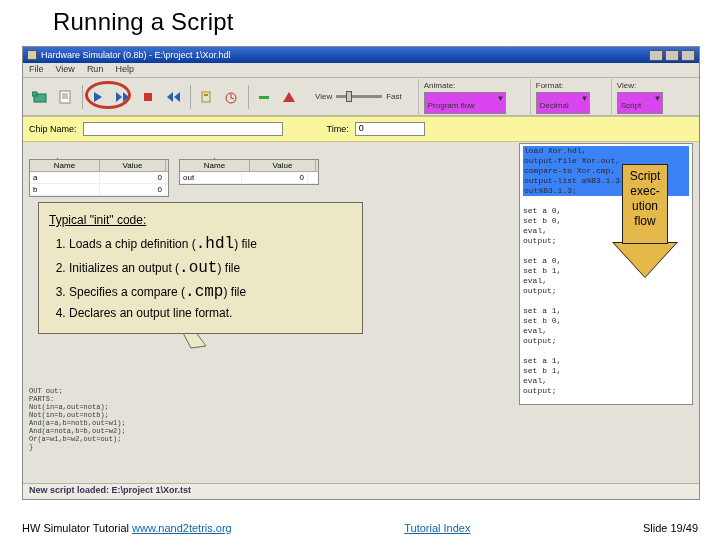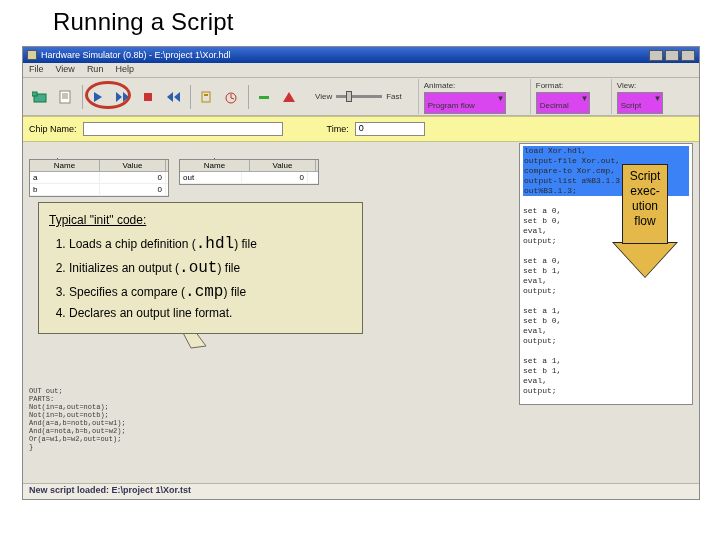--- a/index.html
+++ b/index.html
@@ -257,13 +257,20 @@
     <div class="arrow-head-border"></div>
     <div class="arrow-head"></div>
     <div class="arrow-body">
       <span>Script</span><br>
       <span>exec-</span><br>
       <span>ution</span><br>
       <span>flow</span>
     </div>
   </div>
 
+  <div class="footer">
+    <span>
+      <span>HW Simulator Tutorial </span><a href="#">www.nand2tetris.org</a>
+    </span>
+    <a href="#">Tutorial Index</a>
+    <span>Slide 19/49</span>
+  </div>
 </div>
 
 </body></html>

